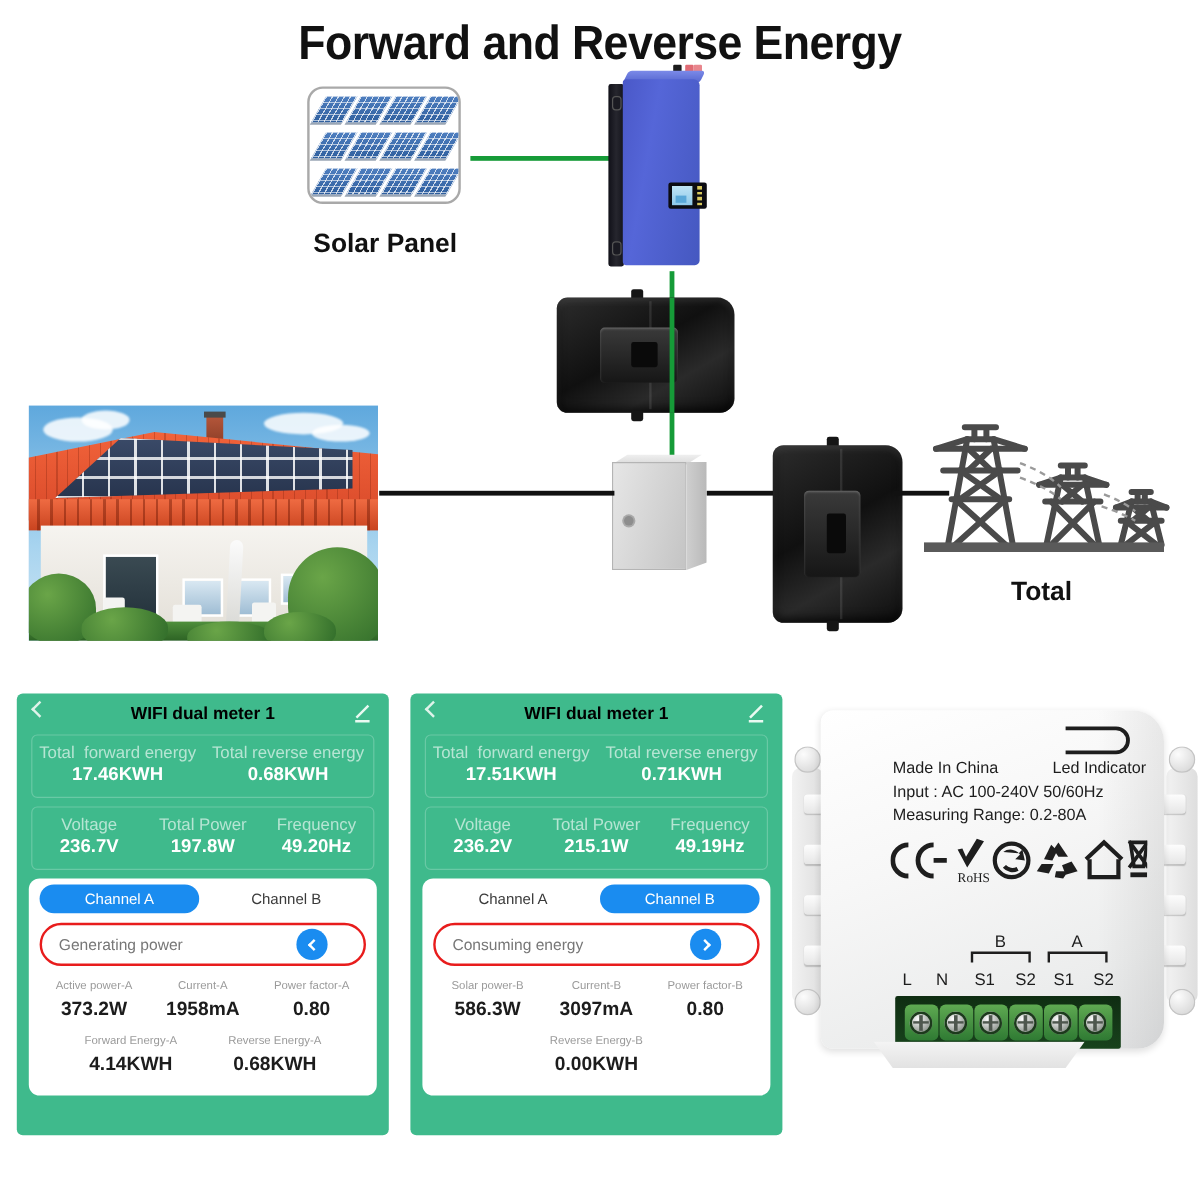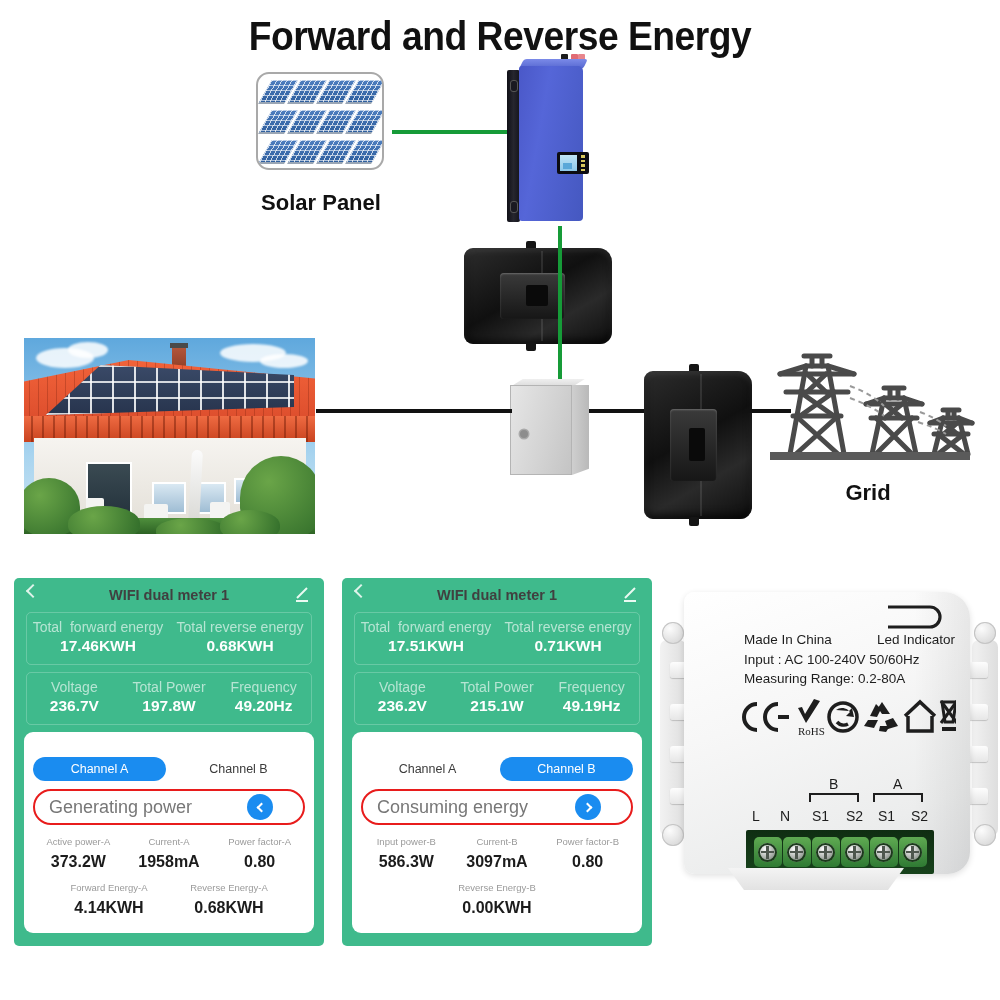--- a/index.html
+++ b/index.html
@@ -236,21 +236,21 @@
     position: absolute; top: 578px; width: 310px; height: 368px;
     background: #3fba8c; border-radius: 5px;
   }
   .phone-card.one { left: 14px; }
   .phone-card.two { left: 342px; }
 
   .pc-header {
     position: relative; height: 34px;
     display: flex; align-items: center; justify-content: center;
   }
-  .pc-title { font-size: 14.5px; font-weight: bold; color: #404040; }
+  .pc-title { font-size: 14.5px; font-weight: bold; color: #000000; }
   .pc-back {
     position: absolute; left: 14px; top: 8px;
     width: 10px; height: 10px;
     border-left: 2px solid #dff3ea; border-bottom: 2px solid #dff3ea;
     transform: rotate(45deg);
   }
   .pc-edit { position: absolute; right: 12px; top: 8px; width: 18px; height: 18px; }
 
   .pc-panel {
     margin: 0 12px 7px; border: 1px solid rgba(255,255,255,.22);
@@ -259,48 +259,48 @@
   .pc-grid { display: flex; }
   .pc-cell { flex: 1; text-align: center; }
   .pc-cell .lbl {
     font-size: 14px; color: rgba(255,255,255,.62); line-height: 15px;
     white-space: pre;
   }
   .pc-cell .val { font-size: 15.5px; font-weight: bold; color: #fff; line-height: 21px; }
 
   .pc-white {
     margin: 0 10px 0; background: #fff; border-radius: 9px;
-    padding: 25px 9px 13px;
+    padding: 5px 9px 13px;
   }
   .pc-tabs { display: flex; gap: 6px; margin-bottom: 8px; }
   .pc-tab {
     flex: 1; text-align: center; font-size: 12.5px;
     padding: 5px 0; border-radius: 14px; color: #3b3b3b;
   }
   .pc-tab.active { background: #1a8cf0; color: #fff; }
 
   .pc-mode {
     position: relative; display: flex; align-items: center;
     border: 2.5px solid #e81c1c; border-radius: 19px;
     height: 36px; padding: 0 8px 0 14px; margin-bottom: 9px;
   }
-  .pc-mode-text { flex: 1; font-size: 18px; color: #777; }
+  .pc-mode-text { flex: 1; font-size: 13px; color: #777; }
   .pc-arrow {
     width: 26px; height: 26px; border-radius: 50%; background: #1a8cf0;
     display: flex; align-items: center; justify-content: center;
     margin-right: 22px;
   }
   .pc-arrow i {
     display: block; width: 7px; height: 7px;
     border-top: 2px solid #fff; border-right: 2px solid #fff;
   }
   .pc-arrow.left i { transform: rotate(-135deg); margin-left: 2px; }
   .pc-arrow.right i { transform: rotate(45deg); margin-right: 2px; }
 
-  .pc-row { display: flex; justify-content: flex-end; }
+  .pc-row { display: flex; }
   .pc-row .c { flex: 1; text-align: center; }
   .pc-row .c .lbl { font-size: 9.5px; color: #9a9a9a; line-height: 16px; }
   .pc-row .c .val { font-size: 16px; font-weight: bold; color: #1c1c1c; line-height: 24px; }
   .pc-row.two-col { margin-top: 6px; padding: 0 16px; }
 
   
   #device { position: absolute; left: 660px; top: 588px; width: 338px; height: 330px; }
   .dev-body {
     position: absolute; left: 24px; top: 4px; width: 286px; height: 282px;
     background: linear-gradient(160deg, #ffffff 0%, #f7f7f7 40%, #eceded 78%, #e2e3e4 100%);
@@ -490,21 +490,21 @@
         </g>
         <g stroke="#9a9a9a" stroke-width="2" fill="none" stroke-dasharray="5 4">
           <path d="M90 50 Q112 58 124 70"></path>
           <path d="M90 62 Q112 70 124 80"></path>
           <path d="M160 76 Q176 82 186 90"></path>
           <path d="M158 86 Q176 92 186 98"></path>
         </g>
         <rect x="10" y="116" width="200" height="8" fill="#5a5a5a"></rect>
       </svg>
     </div>
-    <div class="grid-label">Grid</div>
+    <div class="grid-label">Total</div>
 
     <div class="house-photo">
       <div class="hp-sky"></div>
       <div class="cloud" style="left:12px; top:10px; width:58px; height:20px;"></div>
       <div class="cloud" style="left:44px; top:4px; width:40px; height:16px;"></div>
       <div class="cloud" style="left:196px; top:6px; width:66px; height:18px;"></div>
       <div class="cloud" style="left:236px; top:16px; width:48px; height:14px;"></div>
       <div class="hp-chimney"></div>
       <div class="hp-roof"></div>
       <div class="hp-tiles"></div>
@@ -662,21 +662,21 @@
 
       <div class="pc-mode">
         <div class="pc-mode-text">Consuming energy</div>
         <div class="pc-arrow right">
             <i></i>
           </div>
       </div>
 
       <div class="pc-row">
         <div class="c">
-          <div class="lbl">Input power-B</div>
+          <div class="lbl">Solar power-B</div>
           <div class="val">586.3W</div>
         </div>
         <div class="c">
           <div class="lbl">Current-B</div>
           <div class="val">3097mA</div>
         </div>
         <div class="c">
           <div class="lbl">Power factor-B</div>
           <div class="val">0.80</div>
         </div>

